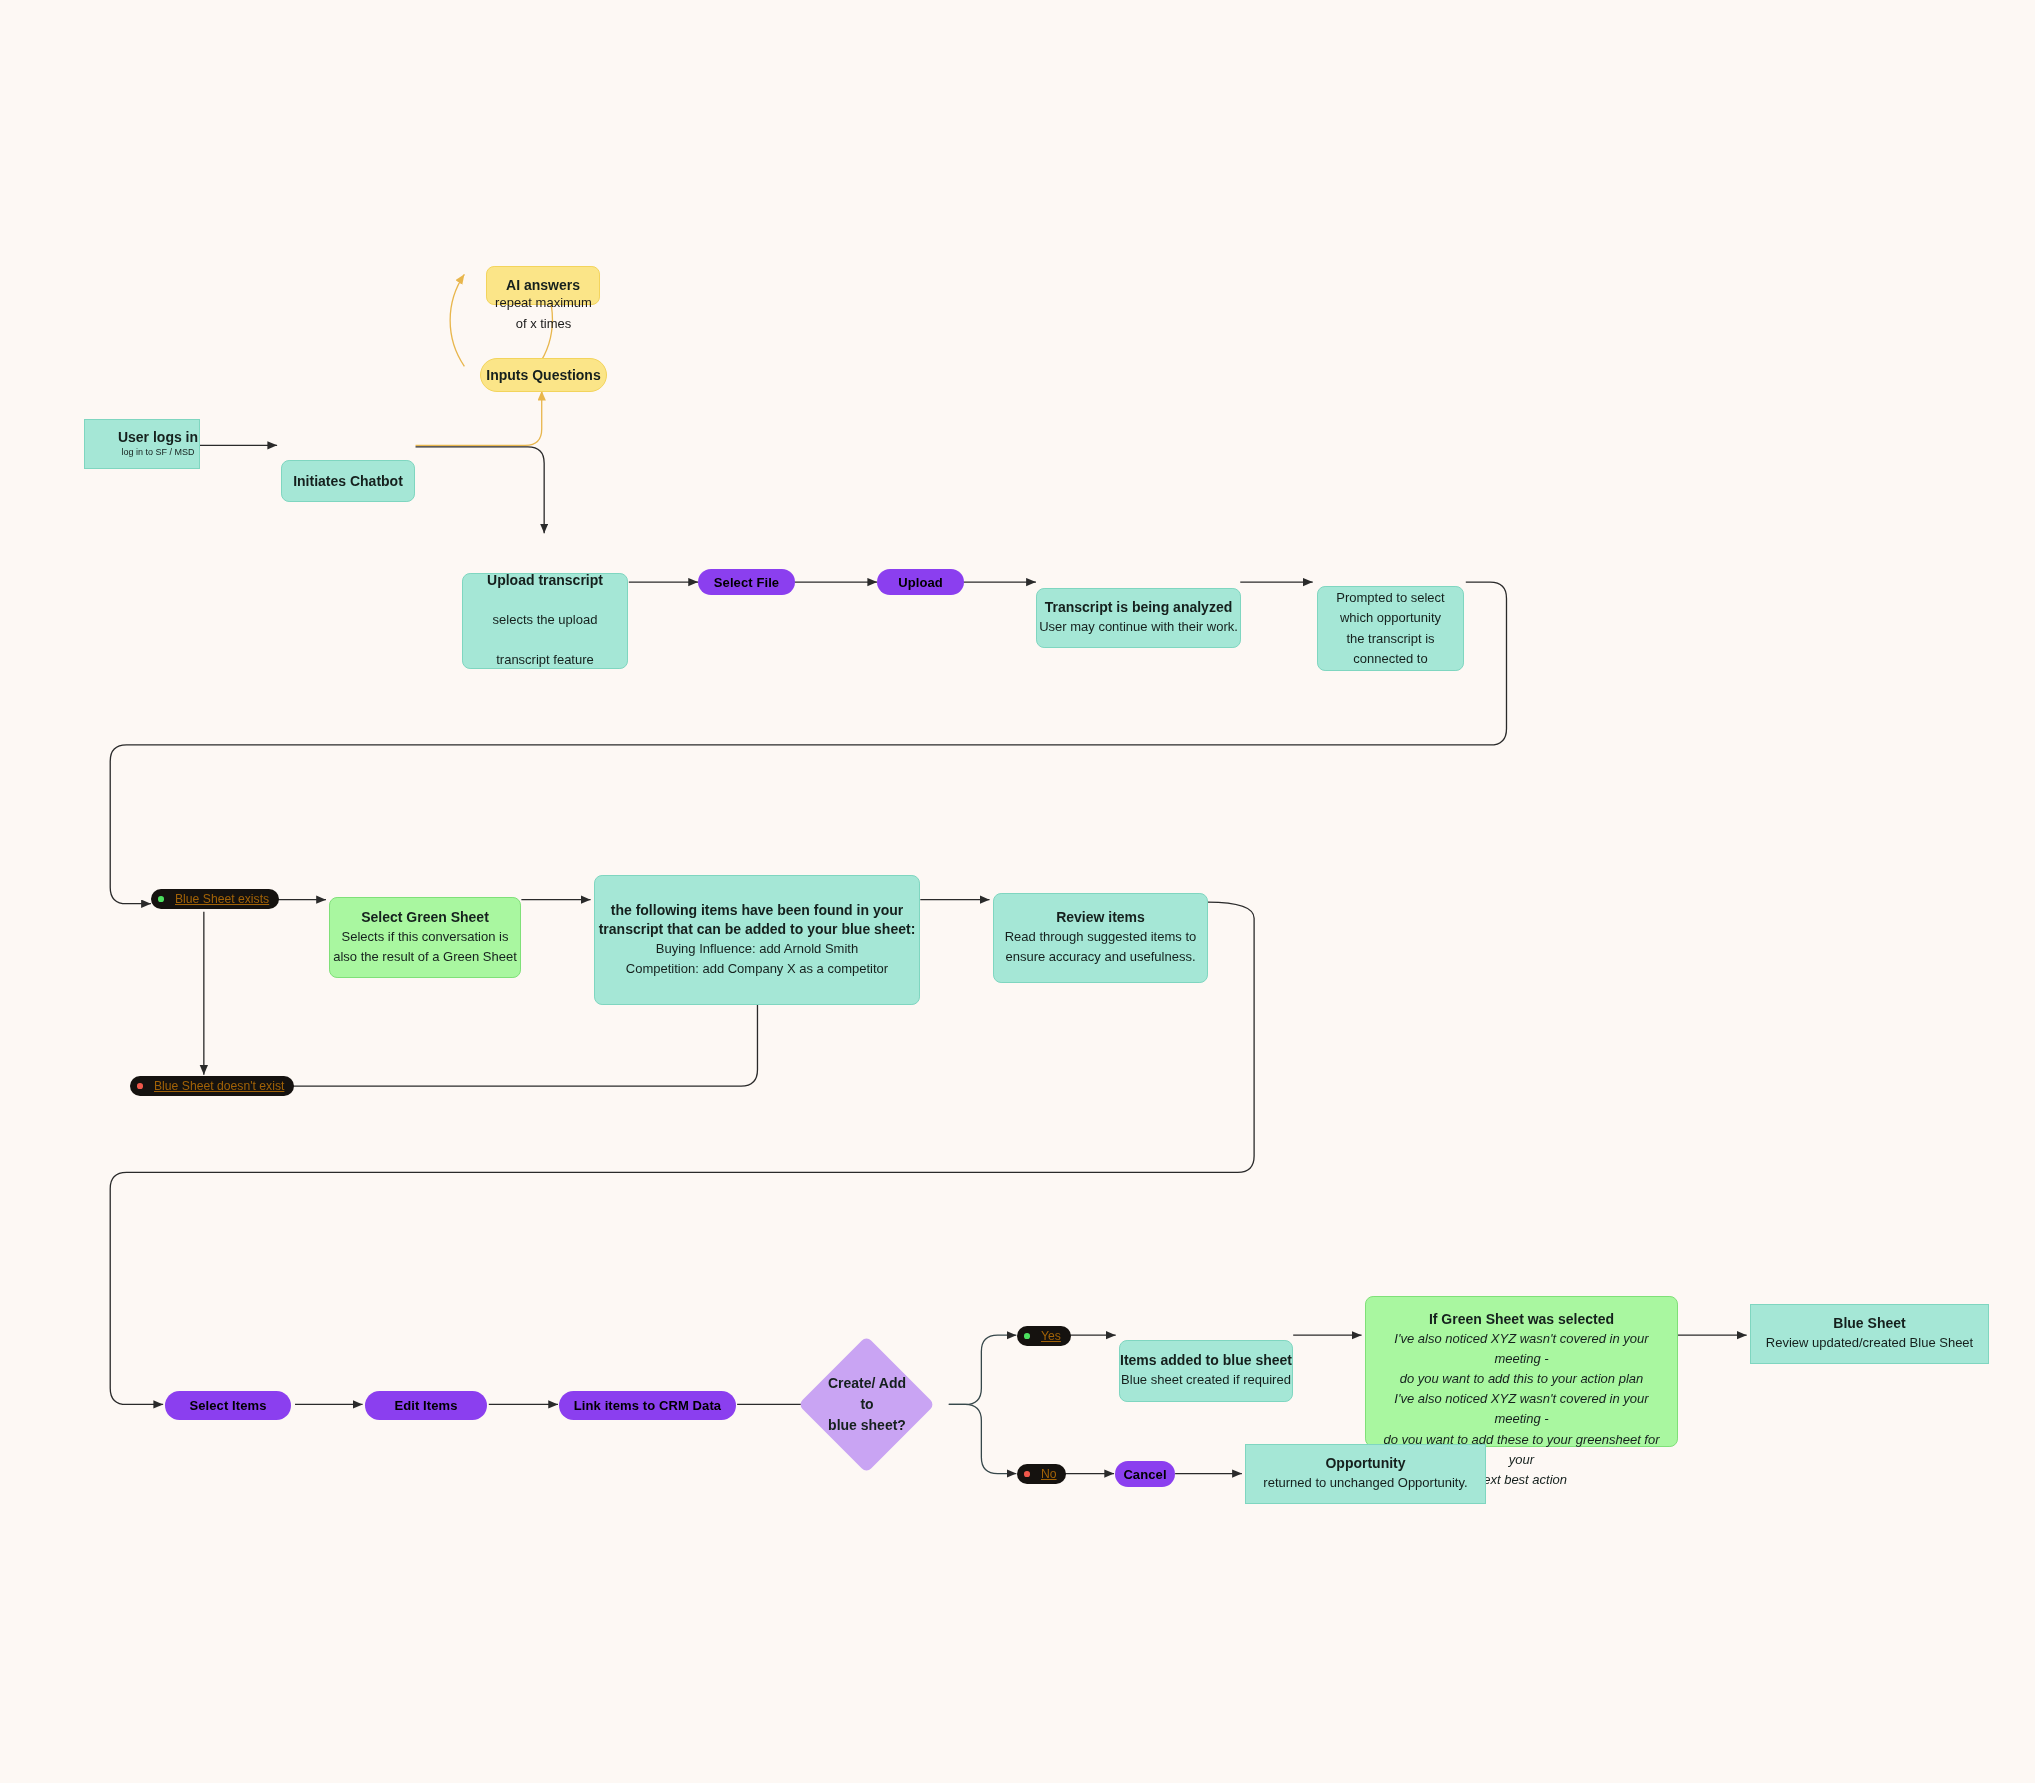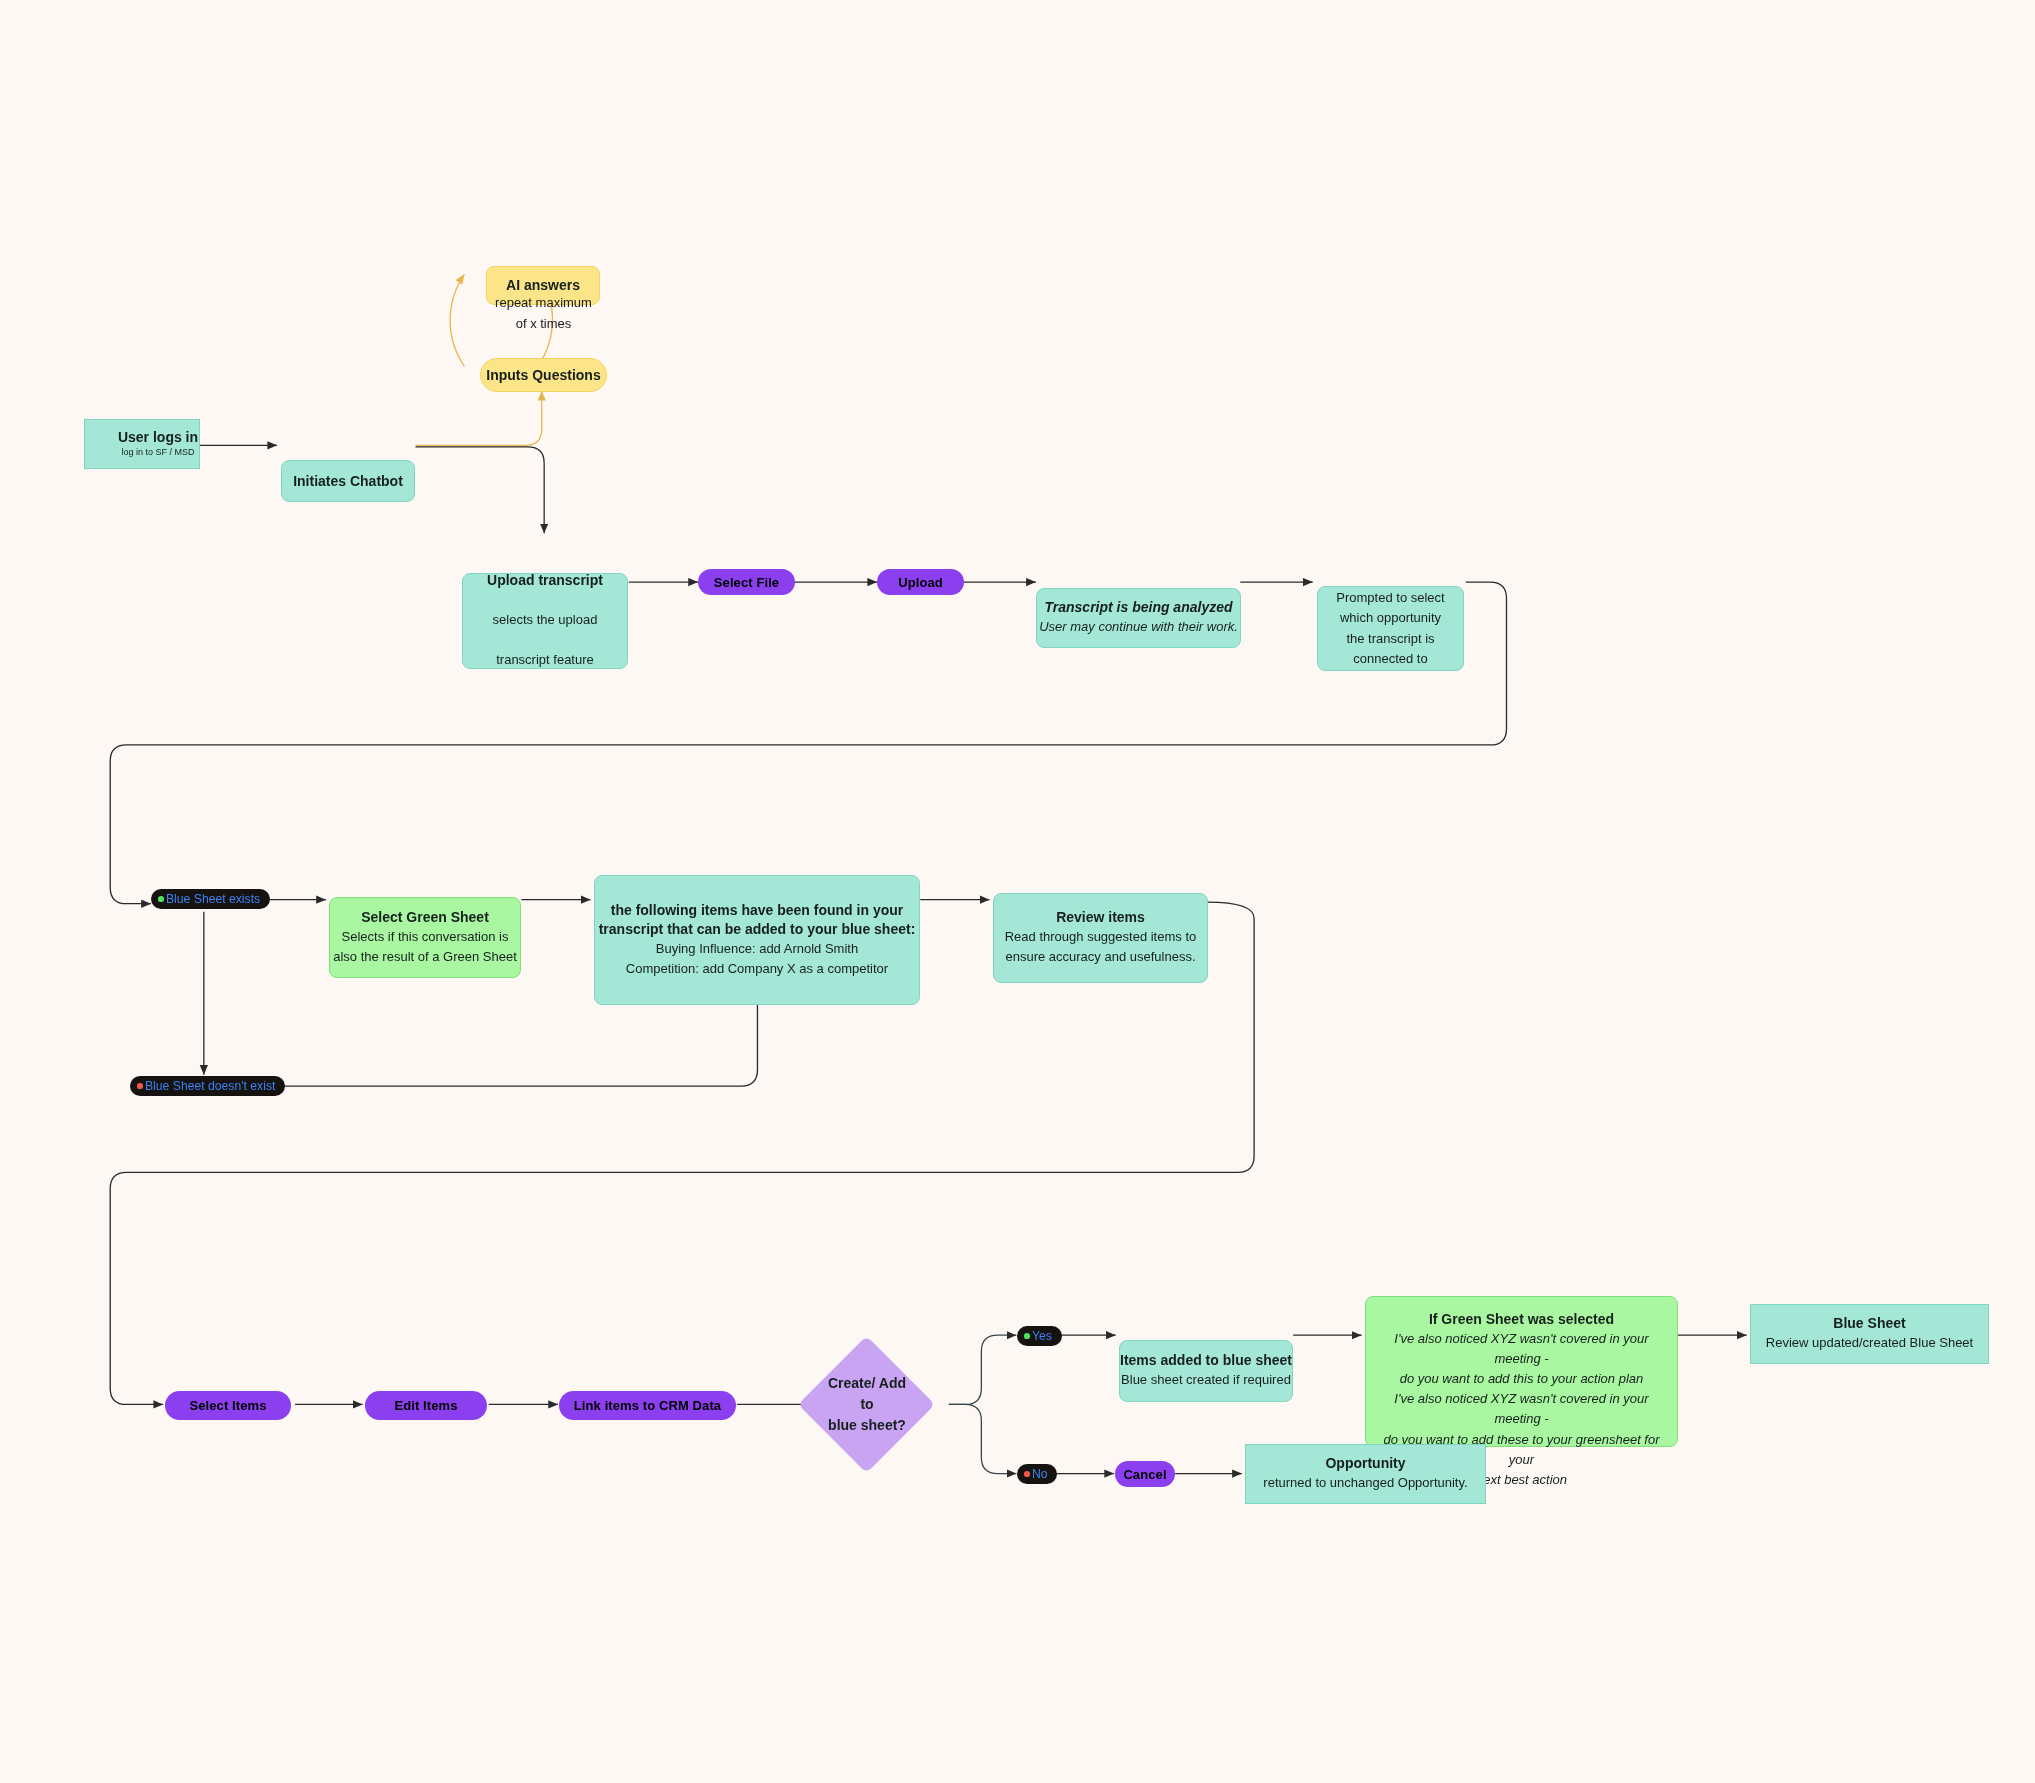--- a/index.html
+++ b/index.html
@@ -72,29 +72,30 @@
     align-items: center;
     justify-content: center;
     font-weight: bold;
     font-size: 13px;
     letter-spacing: 0.1px;
   }
   .tag {
     position: absolute;
     box-sizing: border-box;
     background: #15120F;
-    color: #3b82f6;
+    color: #a16207;
     border-radius: 813px;
     display: flex;
     align-items: center;
-    gap: 2px;
+    gap: 11px;
     padding: 0 9.8px 0 7.3px;
     font-size: 12.2px;
     height: 20.4px;
     white-space: nowrap;
+    text-decoration: underline;
   }
   .dot {
     width: 5.7px;
     height: 5.7px;
     border-radius: 50%;
     flex: 0 0 auto;
   }
   .dot-green { background: #4CE05F; }
   .dot-red { background: #F0584B; }
   .diamond {
@@ -221,21 +222,21 @@
   </div>
 
   <div class="btn" style="left:698px; top:569px; width:97px; height:26px;">
     <span>Select File</span>
   </div>
 
   <div class="btn" style="left:877px; top:569px; width:87px; height:26px;">
     <span>Upload</span>
   </div>
 
-  <div class="node n-teal rounded" style="left:1036px; top:552px; width:205px; height:60px;font-style:italic;">
+  <div class="node n-teal rounded" style="left:1036px; top:552px; width:205px; height:60px;">
     <div class="title">Transcript is being analyzed</div>
     <div class="sub">User may continue with their work.</div>
   </div>
 
   <div class="node n-teal rounded" style="left:1317px; top:550px; width:147px; height:85px;">
     <div class="sub">Prompted to select</div>
     <div class="sub">which opportunity</div>
     <div class="sub">the transcript is</div>
     <div class="sub">connected to</div>
   </div>

